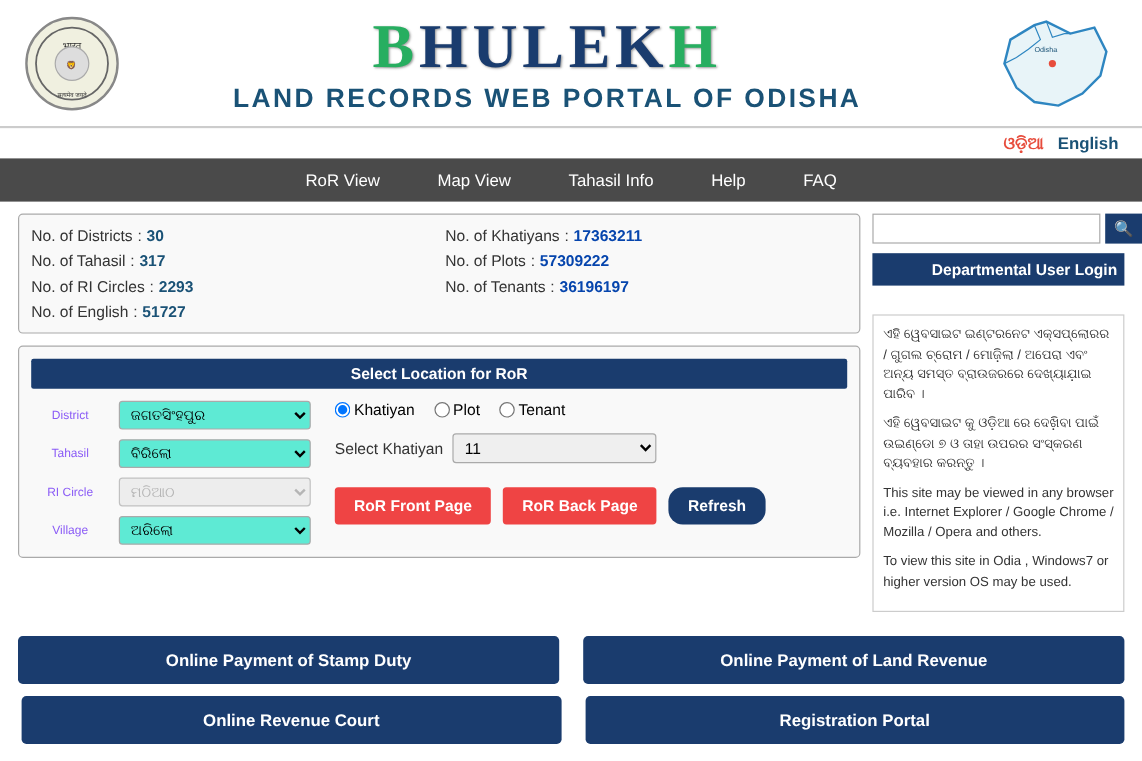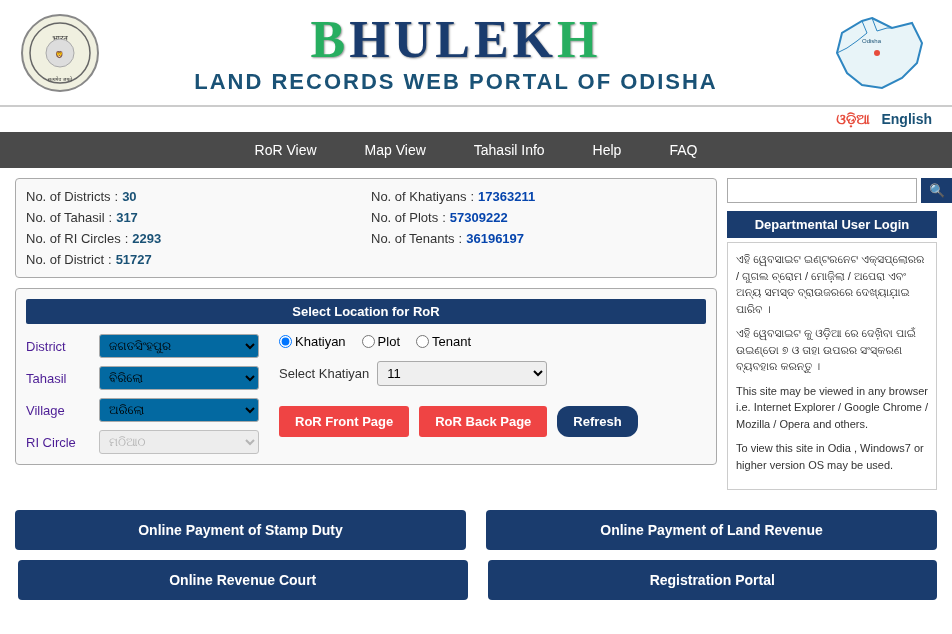--- a/index.html
+++ b/index.html
@@ -36,22 +36,22 @@
     .stat-sep { color: #333; }
     .stat-value { color: #1a5276; font-weight: bold; }
     .stat-value a { color: #0645ad; text-decoration: none; }
 
     
     .location-section { border: 1px solid #aaa; border-radius: 4px; padding: 10px; background: #f9f9f9; }
     .form-grid { display: flex; gap: 20px; }
     .form-left { display: flex; flex-direction: column; gap: 8px; }
     .form-right { display: flex; flex-direction: column; gap: 8px; flex: 1; }
     .form-row { display: flex; align-items: center; gap: 8px; }
-    .form-label { width: 65px; font-size: 13px; color: #4c1d95; text-align: left; }
-    .form-select { padding: 3px 5px; border: 1px solid #aaa; border-radius: 3px; font-size: 12px; background: #0369a1; }
+    .form-label { width: 65px; font-size: 10px; color: #8b5cf6; text-align: center; }
+    .form-select { padding: 3px 5px; border: 1px solid #aaa; border-radius: 3px; font-size: 12px; background: #5eead4; }
     .form-select-lg { width: 160px; }
 
     
     .radio-group { display: flex; gap: 16px; align-items: center; }
     .radio-label { font-size: 13px; display: flex; align-items: center; gap: 3px; }
 
     
     .khatiyan-row { display: flex; align-items: center; gap: 8px; margin-top: 4px; }
     .khatiyan-label { font-size: 13px; color: #333; }
     .khatiyan-select { width: 170px; padding: 3px 5px; border: 1px solid #aaa; border-radius: 3px; font-size: 13px; }
@@ -63,21 +63,21 @@
 
     
     .bottom-buttons { display: flex; gap: 20px; padding: 10px 15px 5px; flex-wrap: wrap; }
     .bottom-btn { background: #1a3c6e; color: #fff; border: none; padding: 12px 28px; border-radius: 4px; cursor: pointer; font-size: 14px; font-weight: bold; flex: 1; min-width: 200px; }
 
     
     .search-box { display: flex; gap: 4px; margin-bottom: 8px; }
     .search-input { flex: 1; border: 1px solid #aaa; padding: 4px 6px; font-size: 13px; }
     .search-btn { background: #1a3c6e; color: #fff; border: none; padding: 4px 8px; cursor: pointer; font-size: 13px; }
 
-    .dept-login-btn { background: #1a3c6e; color: #fff; border: none; padding: 6px; width: 100%; text-align: center; font-size: 13px; font-weight: bold; cursor: pointer; margin-bottom: 4px; }
+    .dept-login-btn { background: #1a3c6e; color: #fff; border: none; padding: 6px; width: 100%; text-align: right; font-size: 13px; font-weight: bold; cursor: pointer; margin-bottom: 24px; }
 
     .info-box { border: 1px solid #ccc; padding: 8px; background: #fff; font-size: 11px; color: #333; line-height: 1.5; }
     .info-box p { margin-bottom: 8px; }
 
     
     .map-svg { width: 120px; height: 80px; }
 
     
     .logo-svg { width: 80px; height: 80px; }
   </style>
@@ -155,21 +155,21 @@
           <span class="stat-label">No. of RI Circles</span>
           <span class="stat-sep">:</span>
           <span class="stat-value">2293</span>
         </div>
         <div class="stat-row">
           <span class="stat-label">No. of Tenants</span>
           <span class="stat-sep">:</span>
           <span class="stat-value"><a href="#">36196197</a></span>
         </div>
         <div class="stat-row">
-          <span class="stat-label">No. of District</span>
+          <span class="stat-label">No. of English</span>
           <span class="stat-sep">:</span>
           <span class="stat-value">51727</span>
         </div>
       </div>
     </div>
 
     <div class="location-section">
       <div class="section-title">Select Location for RoR</div>
       <div class="form-grid">
 
@@ -180,29 +180,29 @@
               <option>ଜଗତସିଂହପୁର</option>
             </select>
           </div>
           <div class="form-row">
             <span class="form-label">Tahasil</span>
             <select class="form-select form-select-lg">
               <option>ବିରିଲୋ</option>
             </select>
           </div>
           <div class="form-row">
+            <span class="form-label">RI Circle</span>
+            <select class="form-select form-select-lg" disabled="" style="background:#e8e8e8; color:#999;">
+              <option>ମଠିଆଠ</option>
+            </select>
+          </div>
+          <div class="form-row">
             <span class="form-label">Village</span>
             <select class="form-select form-select-lg">
               <option>ଅରିଲୋ</option>
-            </select>
-          </div>
-          <div class="form-row">
-            <span class="form-label">RI Circle</span>
-            <select class="form-select form-select-lg" disabled="" style="background:#e8e8e8; color:#999;">
-              <option>ମଠିଆଠ</option>
             </select>
           </div>
         </div>
 
         <div class="form-right">
           <div class="radio-group">
             <label class="radio-label">
               <input type="radio" name="type" checked="" style=""> 
                 <span>Khatiyan</span>
             </label>

